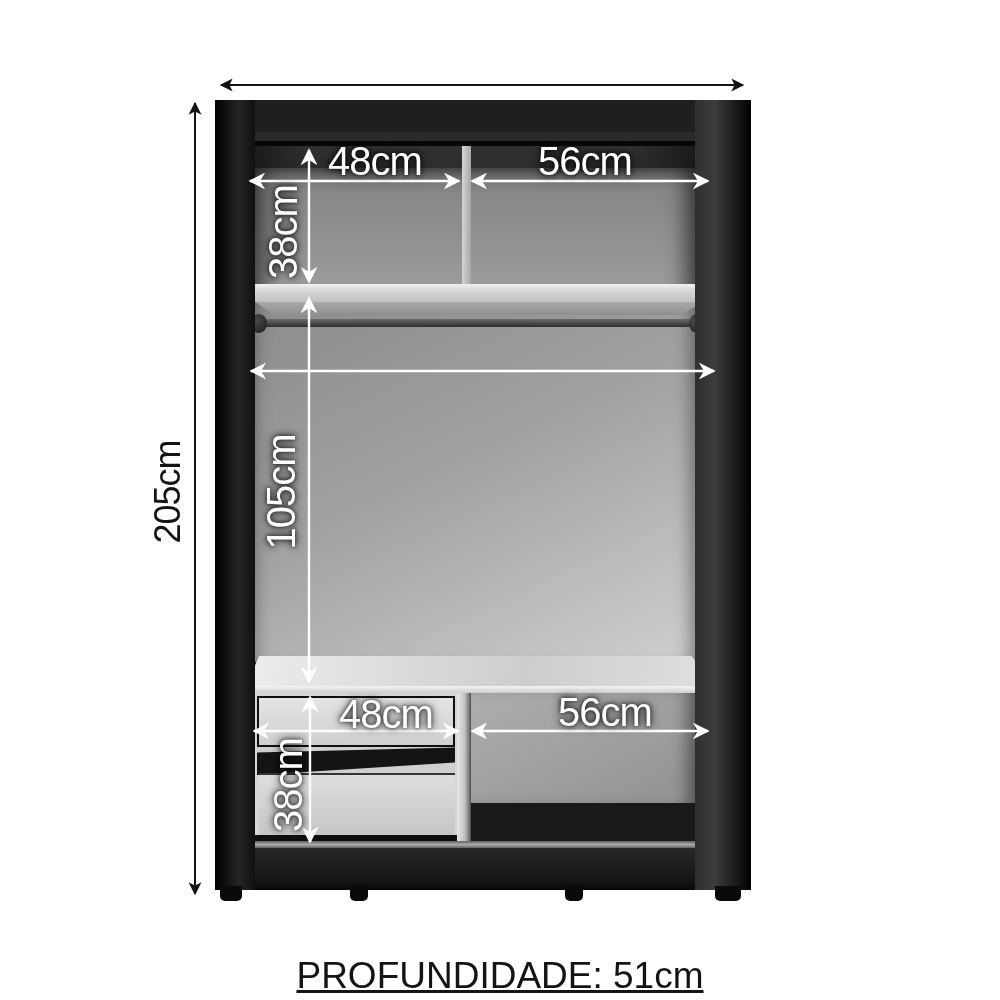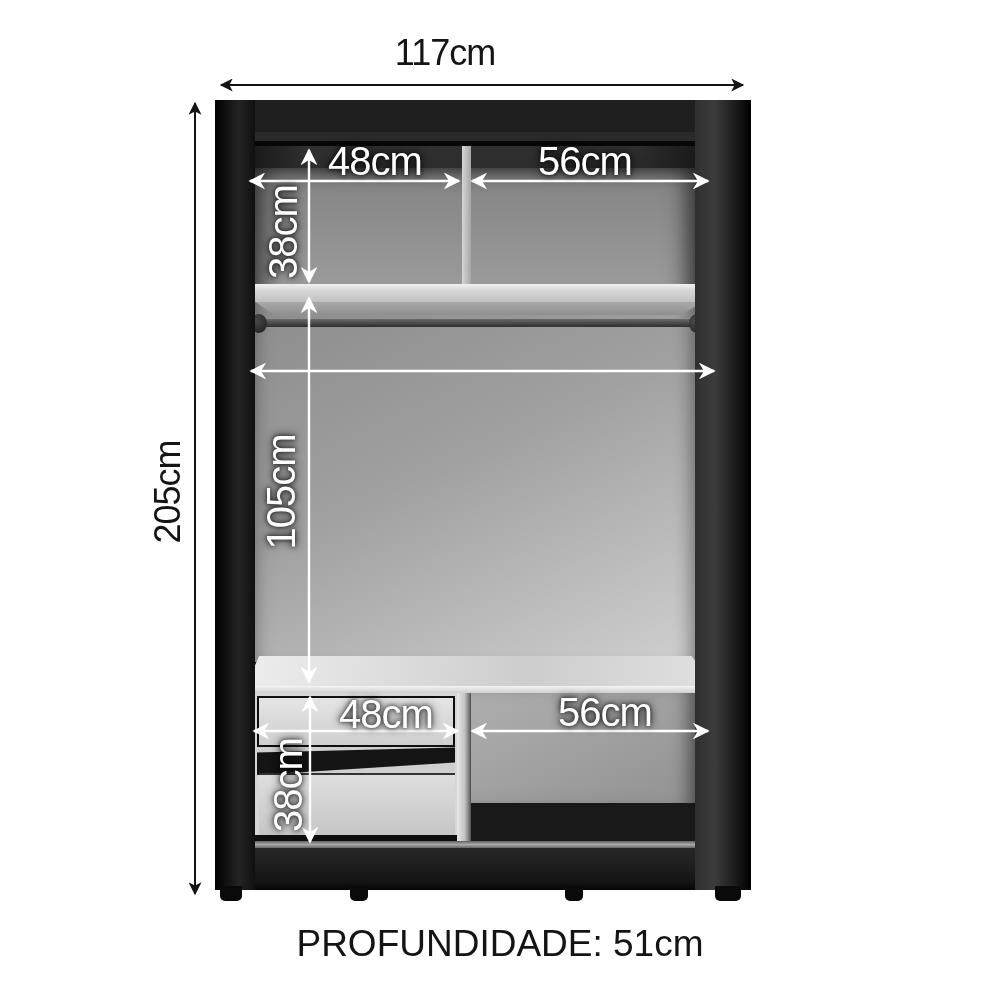--- a/index.html
+++ b/index.html
@@ -97,23 +97,22 @@
   .foot.f4{left:500px;width:26px;}
 
   .arrows{position:absolute;left:0;top:0;width:1000px;height:1000px;
           z-index:5;pointer-events:none;}
 </style>
 </head>
 <body>
 
 <div class="canvas">
 
-  <div class="dim-black" style="left:445px;top:53px;">117cm</div>
   <div class="dim-black rot" style="left:168px;top:492px;">205cm</div>
-  <div class="dim-black depth-note" style="left:500px;top:944px;">PROFUNDIDADE: 51cm</div>
+  <div class="dim-black depth-note" style="left:500px;top:976px;text-decoration:underline;">PROFUNDIDADE: 51cm</div>
 
   <div class="wardrobe">
     <div class="band-top"></div>
     <div class="top-recess"></div>
     <div class="topline"></div>
 
     <div class="interior"></div>
     <div class="back-top"></div>
     <div class="divider-top"></div>
     <div class="back-mid"></div>

